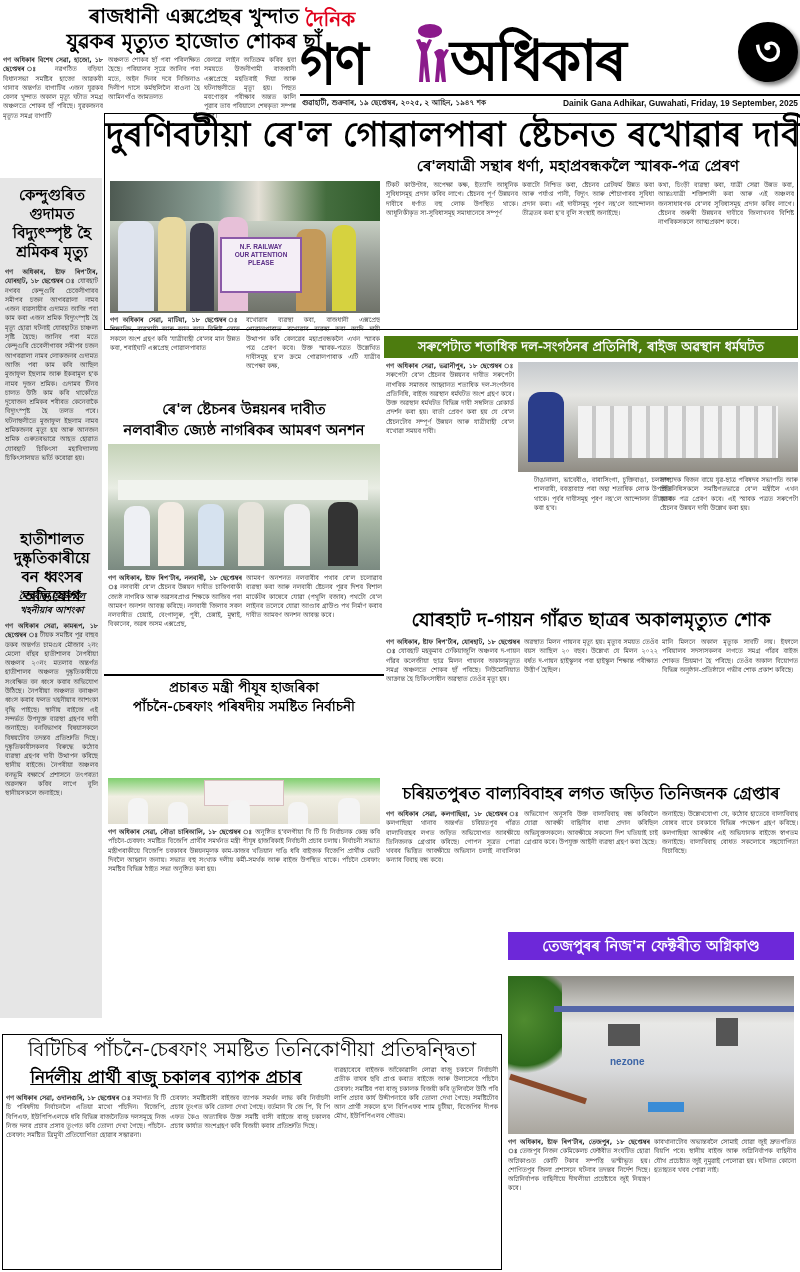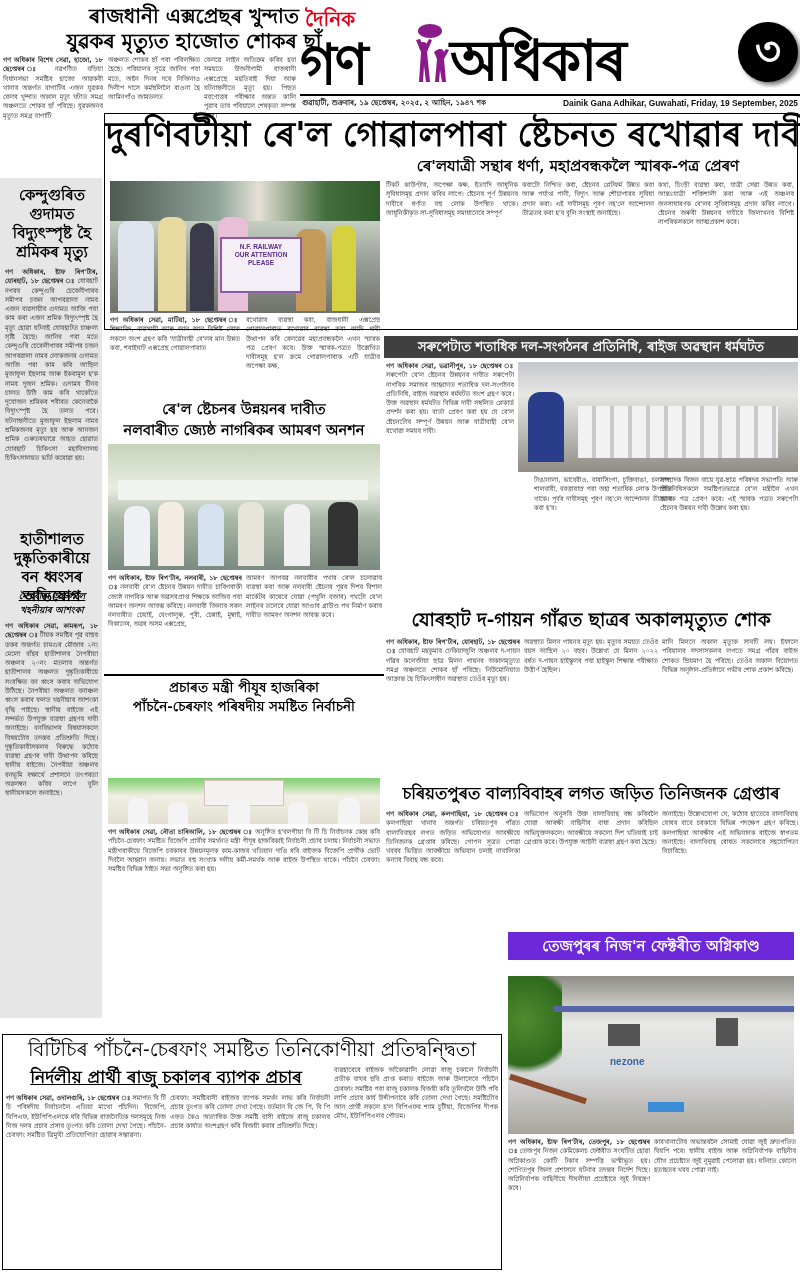--- a/index.html
+++ b/index.html
@@ -101,24 +101,24 @@
   <div class="abs" style="left:50px; top:58px; width:26px; height:64px; background:#f3ece4; border-radius:10px 10px 0 0;"></div>
   <div class="abs" style="left:90px; top:60px; width:26px; height:62px; background:#d6e2ef; border-radius:10px 10px 0 0;"></div>
   <div class="abs" style="left:130px; top:58px; width:26px; height:64px; background:#e7e4dc; border-radius:10px 10px 0 0;"></div>
   <div class="abs" style="left:176px; top:60px; width:26px; height:62px; background:#f0f0f0; border-radius:10px 10px 0 0;"></div>
   <div class="abs" style="left:220px; top:58px; width:30px; height:64px; background:#333; border-radius:10px 10px 0 0;"></div>
 </div>
 <div class="abs txt" style="left:108px; top:574px; width:134px; height:96px;">
   <b>গণ অধিকাৰ, ষ্টাফ ৰিপ'ৰ্টাৰ, নলবাৰী, ১৮ ছেপ্তেম্বৰ ঃ</b>
   <span>নলবাৰী ৰে'ল ষ্টেচনৰ উন্নয়ন দাবীত চাৰিগৰাকী জ্যেষ্ঠ নাগৰিক আৰু অৱসৰপ্ৰাপ্ত শিক্ষকে আজিৰ পৰা আমৰণ অনশন আৰম্ভ কৰিছে। নলবাৰী জিলাৰ সৰল নলবাৰীত চেয়াই, বেংগালুৰু, পুৰী, চেন্নাই, মুম্বাই, বিকানেৰ, অৱধ অসম এক্সপ্ৰেছ,</span>
 </div>
-<div class="abs txt" style="left:246px; top:574px; width:136px; height:96px;">আমৰণ আগৰৱ নলবাৰীৰ পথাৰ ৰে'ল চলোৱাৰ ব্যৱস্থা কৰা আৰু নলবাৰী ষ্টেচনৰ পূৱৰ দিশৰ বিশাল মাৰ্কেটৰ কাষেৰে যোৱা (পথুলি বজাৰ) পথটো ৰে'ল লাইনৰ তলেৰে যোৱা আণ্ডাৰ গ্ৰাউণ্ড পথ নিৰ্মাণ কৰাৰ দাবীত আমৰণ অনশন আৰম্ভ কৰে।</div>
+<div class="abs txt" style="left:246px; top:574px; width:136px; height:96px;">আমৰণ অনশনত নলবাৰীৰ পথাৰ ৰে'ল চলোৱাৰ ব্যৱস্থা কৰা আৰু নলবাৰী ষ্টেচনৰ পূৱৰ দিশৰ বিশাল মাৰ্কেটৰ কাষেৰে যোৱা (পথুলি বজাৰ) পথটো ৰে'ল লাইনৰ তলেৰে যোৱা আণ্ডাৰ গ্ৰাউণ্ড পথ নিৰ্মাণ কৰাৰ দাবীত আমৰণ অনশন আৰম্ভ কৰে।</div>
 <div class="abs rule" style="left:104px; top:674px; width:280px; height:1.5px;"></div>
 
-<div class="abs" style="left:384px; top:336px; width:414px; height:22px; background:#404040;">
+<div class="abs" style="left:384px; top:336px; width:414px; height:22px; background:#4d7c0f;">
   <div class="hl" style="color:#fff; font-size:13px; font-weight:bold; line-height:22px; white-space:nowrap;">সৰুপেটাত শতাধিক দল-সংগঠনৰ প্ৰতিনিধি, ৰাইজ অৱস্থান ধৰ্মঘটত</div>
 </div>
 <div class="abs txt" style="left:386px; top:362px; width:128px; height:242px;">
   <b>গণ অধিকাৰ সেৱা, ভৱানীপুৰ, ১৮ ছেপ্তেম্বৰ ঃ</b>
   <span>সৰুপেটা ৰে'ল ষ্টেচনৰ উন্নয়নৰ দাবীত সৰুপেটা নাগৰিক সমাজৰ আহ্বানত শতাধিক দল-সংগঠনৰ প্ৰতিনিধি, ৰাইজ অৱস্থান ধৰ্মঘটত অংশ গ্ৰহণ কৰে। উক্ত অৱস্থান ধৰ্মঘটত বিভিন্ন দাবী সম্বলিত প্লেকাৰ্ড প্ৰদৰ্শন কৰা হয়। বাৰ্তা প্ৰেৰণ কৰা হয় যে ৰে'ল ষ্টেচনটোৰ সম্পূৰ্ণ উন্নয়ন আৰু যাত্ৰীবাহী ৰে'ল ৰখোৱা সময়ৰ দাবী।</span>
 </div>
 <div class="abs photo" style="left:518px; top:362px; width:280px; height:110px; background:linear-gradient(180deg,#c5c9cd 0%,#e6e6e3 30%,#b4b5b0 70%,#908c84 100%);">
   <div class="abs" style="left:10px; top:30px; width:36px; height:70px; background:#2a3d8a; border-radius:12px 12px 0 0;"></div>
   <div class="abs" style="left:60px; top:44px; width:200px; height:52px; background:repeating-linear-gradient(90deg,#f2f2f2 0 14px,#c9c9c9 14px 18px);"></div>
 </div>

